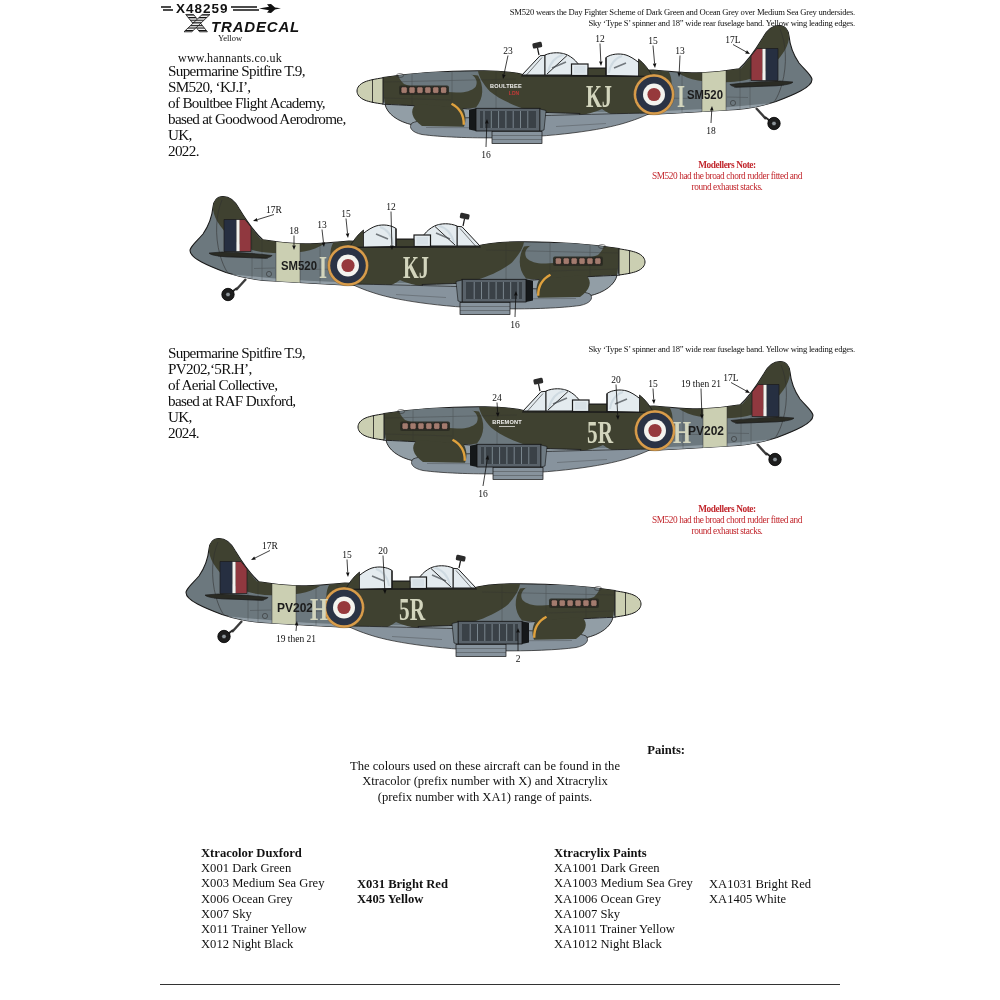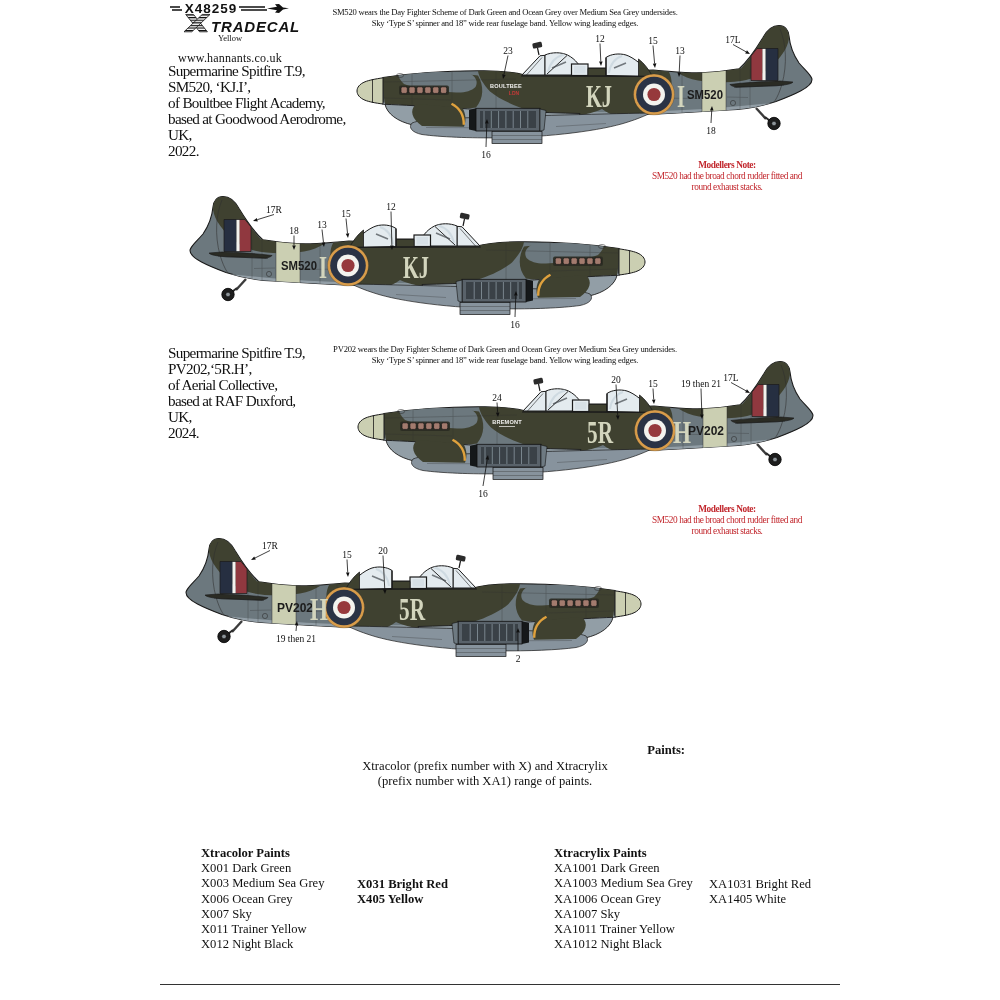--- a/index.html
+++ b/index.html
@@ -1,29 +1,29 @@
 <!DOCTYPE html>
 <html><head>
 <meta charset="utf-8">
 <style>
   html,body{margin:0;padding:0;background:#ffffff;}
   #sheet{position:relative;width:1000px;height:1000px;background:#ffffff;overflow:hidden;
          font-family:"Liberation Serif", serif;color:#111;}
   .abs{position:absolute;}
   
   #logo{left:160px;top:1px;width:140px;text-align:center;}
-  #logo-row1{display:flex;align-items:center;justify-content:center;gap:2px;height:15px;}
+  #logo-row1{display:flex;align-items:center;gap:2px;height:15px;}
   #logo-code{font-family:"Liberation Sans",sans-serif;font-weight:700;font-size:13.5px;letter-spacing:1px;white-space:nowrap;}
   #logo-row2{display:flex;align-items:flex-end;justify-content:flex-end;margin-top:-3px;height:22px;}
   #brand-text{font-family:"Liberation Sans",sans-serif;font-weight:700;font-style:italic;
               font-size:15px;letter-spacing:0.8px;margin-left:1px;}
   #website-label{font-size:8.5px;margin-top:-2px;}
   #website-url{font-size:12px;margin-top:8px;letter-spacing:0.2px;}
   
-  .scheme{width:700px;text-align:center;font-size:8.6px;line-height:11.2px;letter-spacing:-0.22px;}
+  .scheme{width:700px;text-align:right;font-size:8.6px;line-height:11.2px;letter-spacing:-0.22px;}
   #scheme1{left:155px;top:7px;}
   #scheme2{left:155px;top:344px;}
   
   .subject{font-size:15.2px;line-height:16.1px;white-space:nowrap;letter-spacing:-0.68px;}
   #subject1{left:168px;top:63px;}
   #subject2{left:168px;top:345px;}
   
   .mnote{width:320px;text-align:center;color:#c2272d;font-size:9.3px;line-height:11px;letter-spacing:-0.42px;}
   .mnote .mtitle{font-weight:700;}
   #mnote1{left:567px;top:160px;}
@@ -71,21 +71,20 @@
     </div>
     <div id="website-label">Yellow</div>
     <div id="website-url">www.hannants.co.uk</div>
   </div>
 
   <div class="abs scheme" id="scheme1">
     <div>SM520 wears the Day Fighter Scheme of Dark Green and Ocean Grey over Medium Sea Grey undersides.</div>
     <div>Sky ‘Type S’ spinner and 18” wide rear fuselage band. Yellow wing leading edges.</div>
   </div>
   <div class="abs scheme" id="scheme2">
-    <div>PV202 wears the Day Fighter Scheme of Dark Green and Ocean Grey over Medium Sea Grey undersides.</div>
     <div>Sky ‘Type S’ spinner and 18” wide rear fuselage band. Yellow wing leading edges.</div>
   </div>
 
   <div class="abs subject" id="subject1">
     <div>Supermarine Spitfire T.9,</div>
     <div>SM520, ‘KJ.I’,</div>
     <div>of Boultbee Flight Academy,</div>
     <div>based at Goodwood Aerodrome,</div>
     <div>UK,</div>
     <div>2022.</div>
@@ -550,26 +549,27 @@
         <path d="M111,94 L111.5522332644055,88.47766735594494" stroke="#101010" stroke-width="0.8" fill="none"></path>
         <path d="M112,84 L113.34330020678348,88.65677405018275 L109.76116632202752,88.29856066170714 Z" fill="#101010"></path>
         <text x="333" y="125" text-anchor="middle">2</text>
         <path d="M333,114 L333,95.5" stroke="#101010" stroke-width="0.8" fill="none"></path>
         <path d="M333,91 L334.8,95.5 L331.2,95.5 Z" fill="#101010"></path>
       </g>
     </svg>
 
   <div class="abs" id="paints-intro">
     <div class="ptitle">Paints:</div>
+    <div>The colours used on these aircraft can be found in the</div>
     <div>Xtracolor (prefix number with X) and Xtracrylix</div>
     <div>(prefix number with XA1) range of paints.</div>
   </div>
 
   <div class="abs pcol" id="pcol1">
-    <div class="ptitle">Xtracolor Paints</div>
+    <div class="ptitle">Xtracolor Duxford</div>
     <div>X001 Dark Green</div>
     <div>X003 Medium Sea Grey</div>
     <div>X006 Ocean Grey</div>
     <div>X007 Sky</div>
     <div>X011 Trainer Yellow</div>
     <div>X012 Night Black</div>
   </div>
   <div class="abs pcol" id="pcol1x">
     <div>X031 Bright Red</div>
     <div>X405 Yellow</div>

